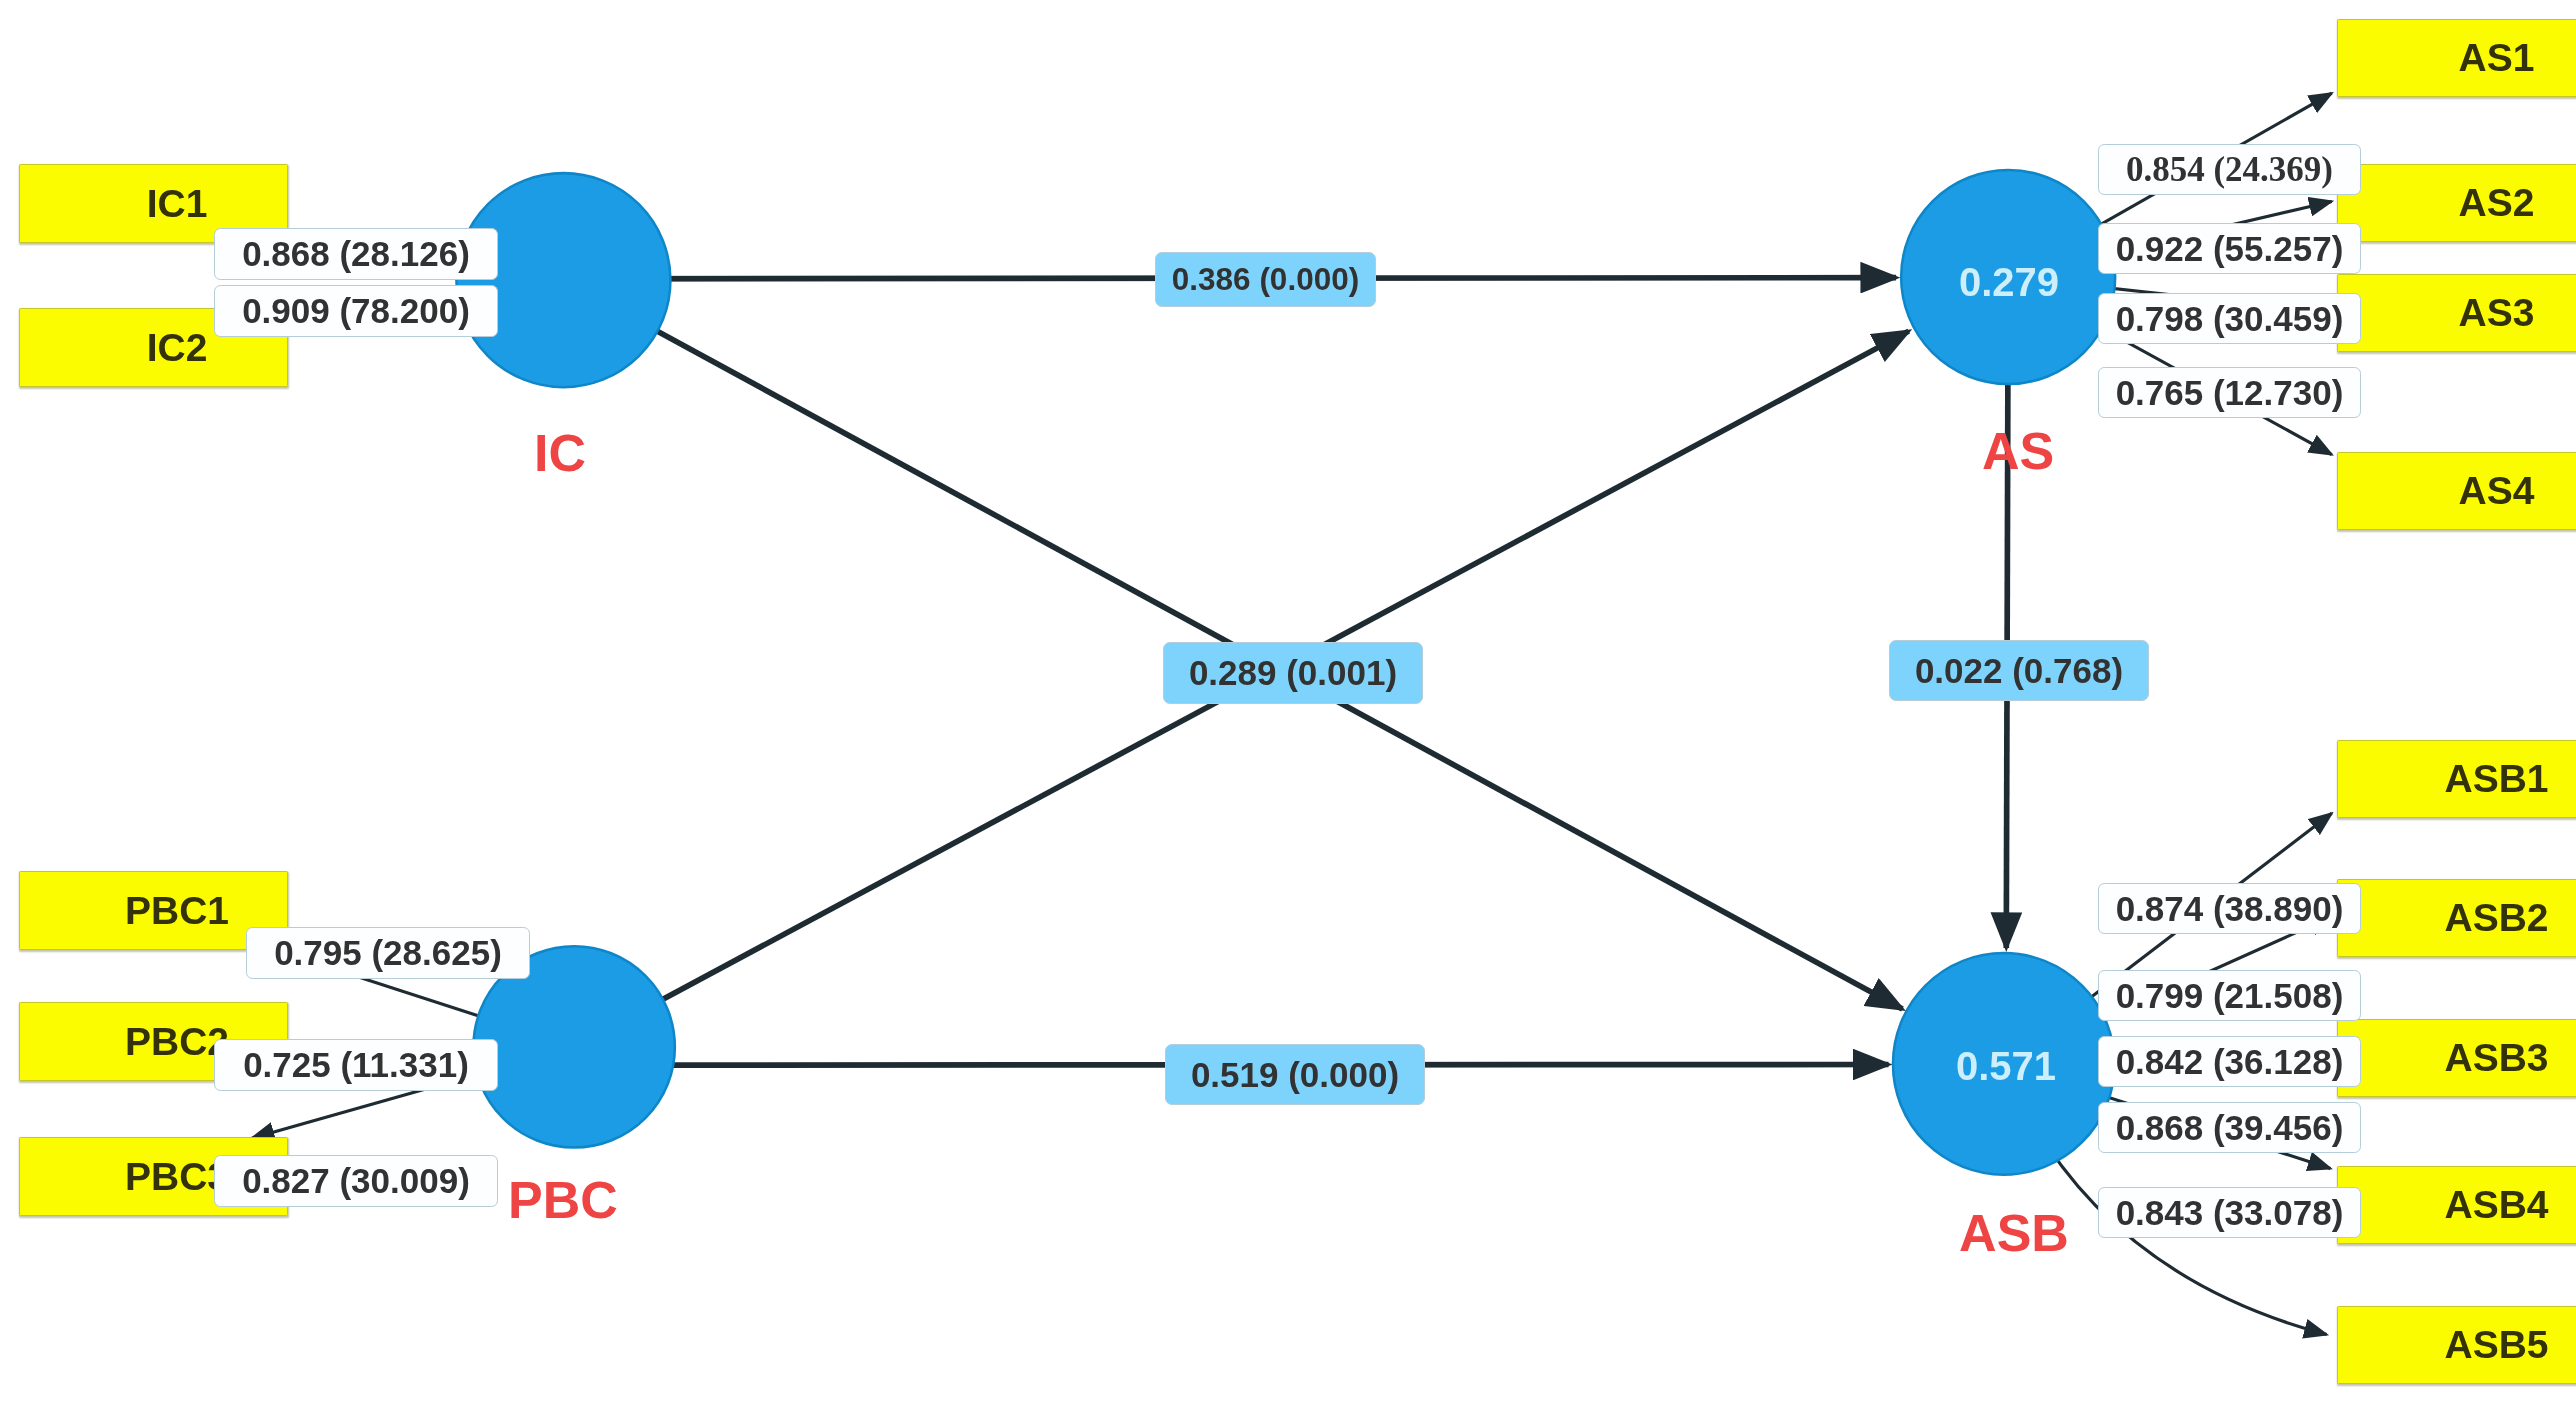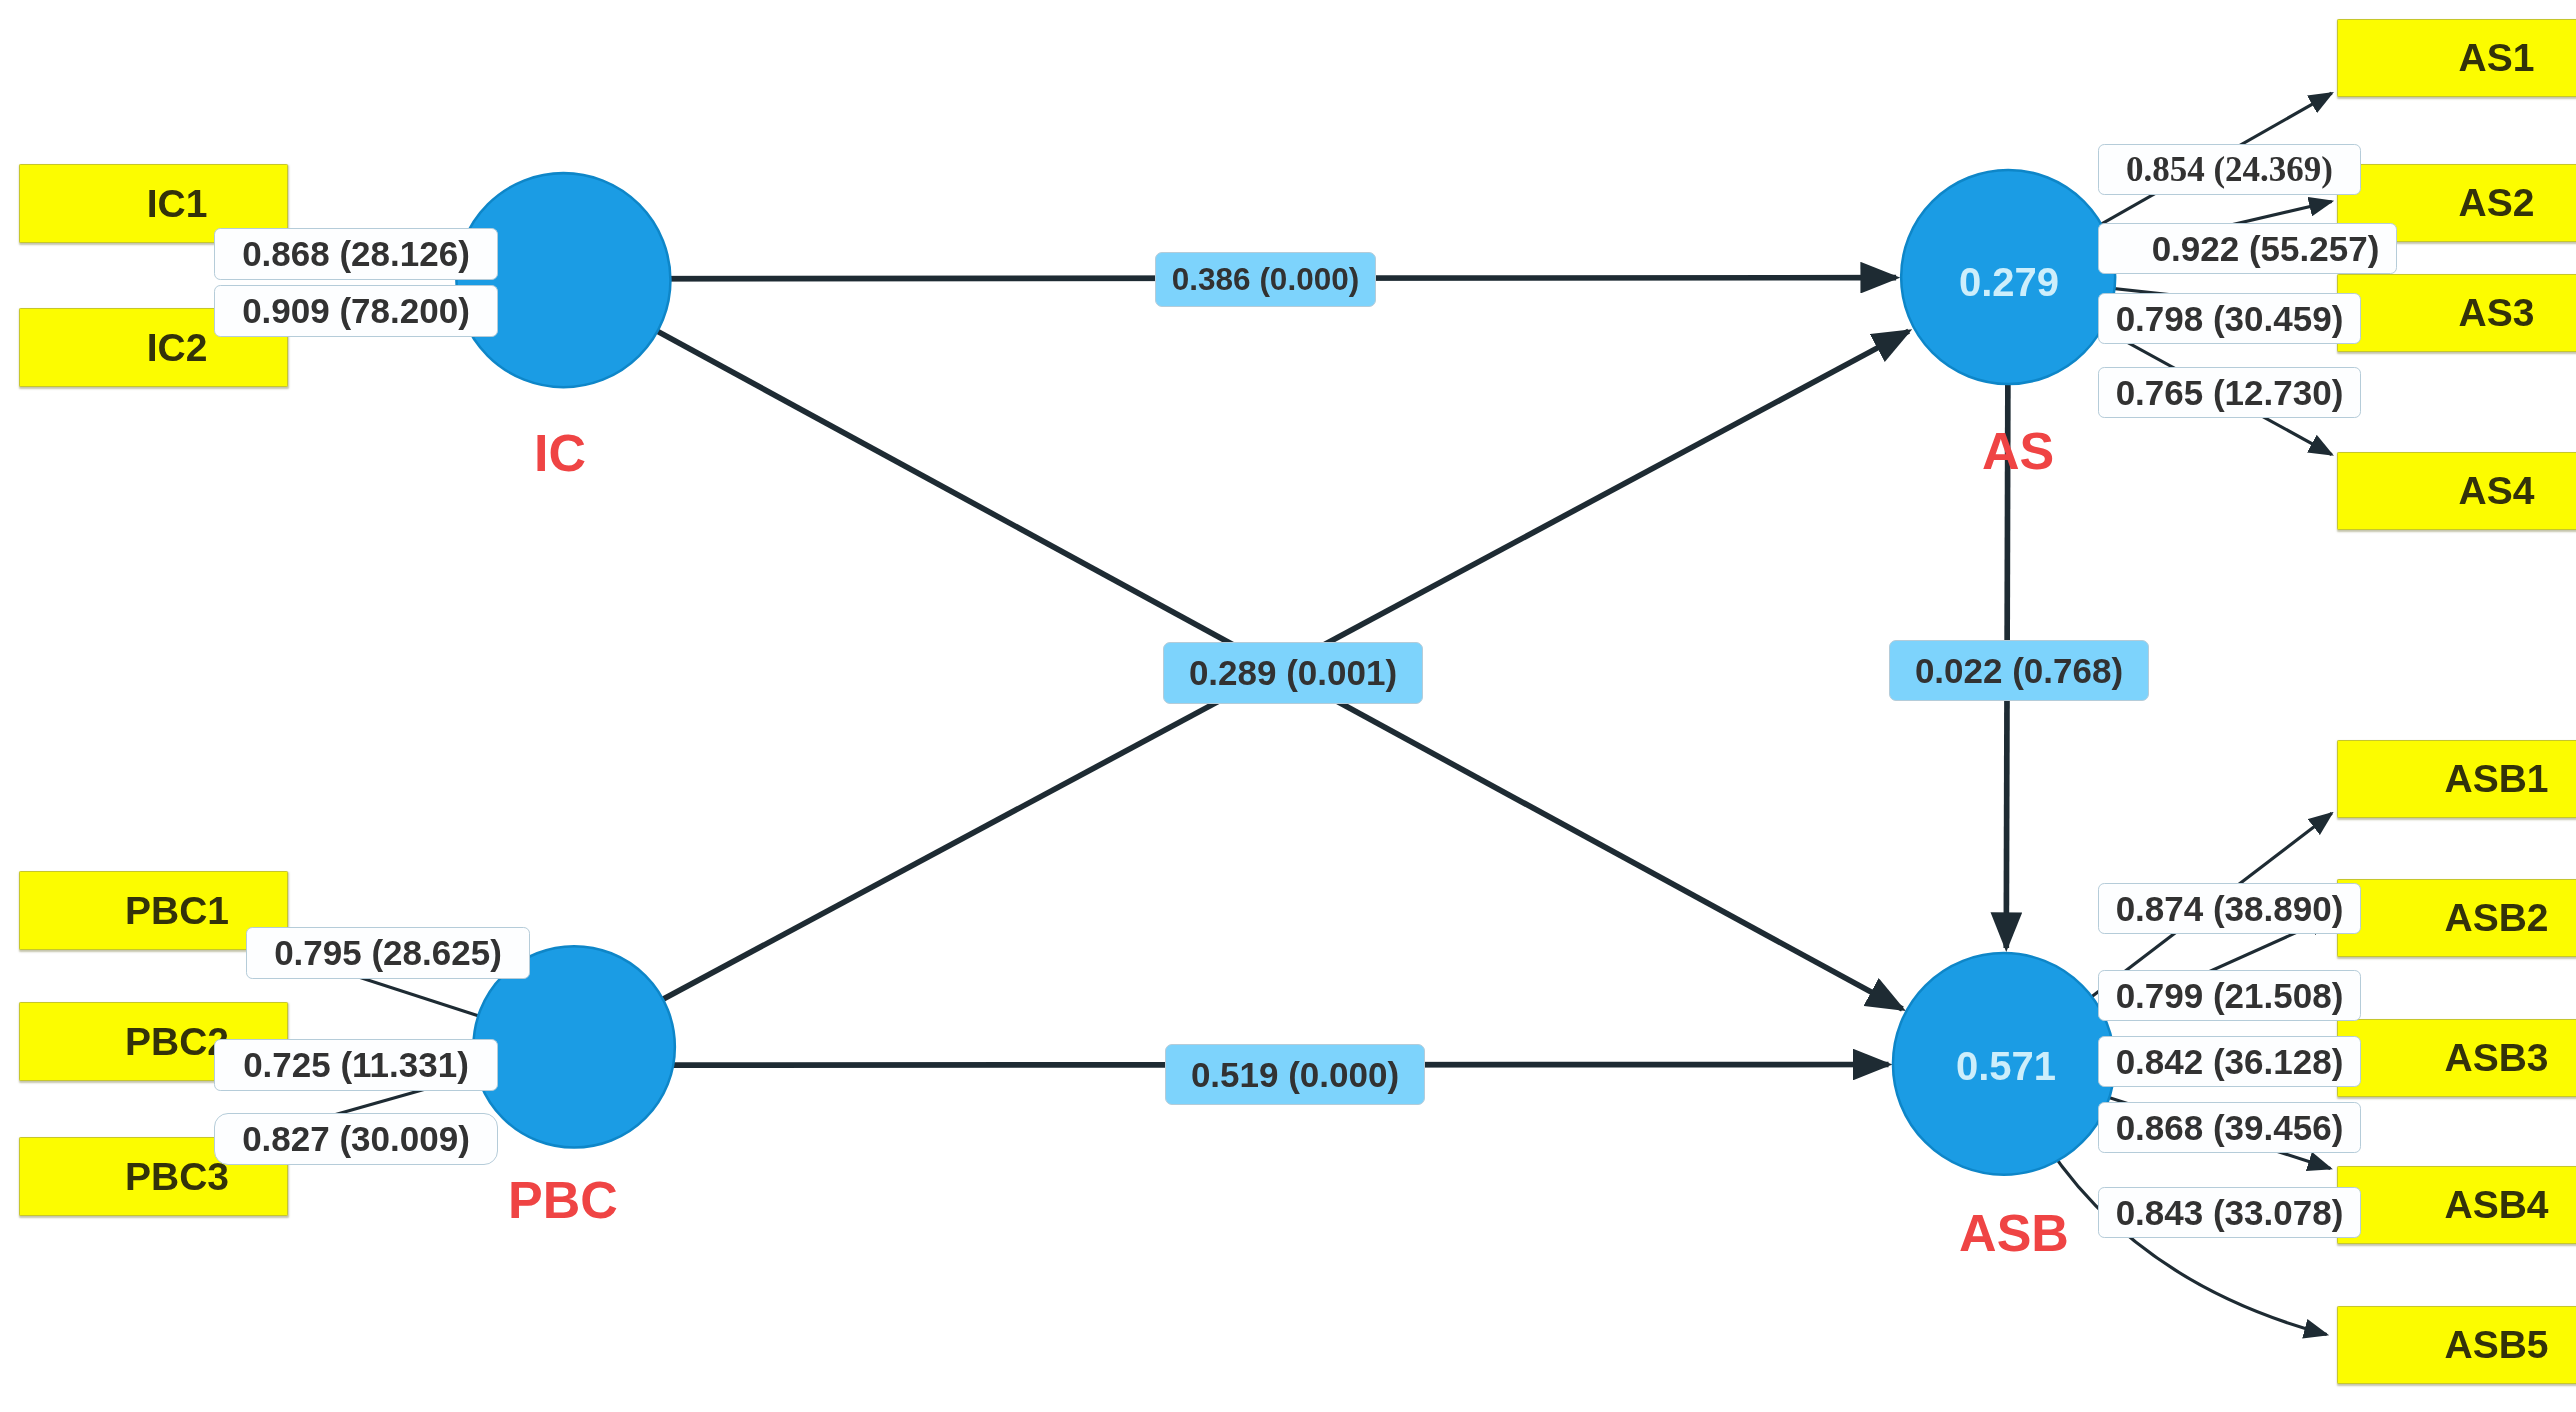--- a/index.html
+++ b/index.html
@@ -127,27 +127,27 @@
     </div>
   <div class="ll ll-left" style="top:285px;">
       <span>0.909 (78.200)</span>
     </div>
   <div class="ll ll-left" style="top:927px;margin-left:32px;">
       <span>0.795 (28.625)</span>
     </div>
   <div class="ll ll-left" style="top:1039px;">
       <span>0.725 (11.331)</span>
     </div>
-  <div class="ll ll-left" style="top:1113px;border-radius:14px;">
+  <div class="ll ll-left" style="top:1155px;">
       <span>0.827 (30.009)</span>
     </div>
   <div class="ll ll-right" style="top:144px;font-family:Liberation Serif, serif;">
       <span>0.854 (24.369)</span>
     </div>
-  <div class="ll ll-right" style="top:223px;padding-left:36px;">
+  <div class="ll ll-right" style="top:223px;">
       <span>0.922 (55.257)</span>
     </div>
   <div class="ll ll-right" style="top:293px;">
       <span>0.798 (30.459)</span>
     </div>
   <div class="ll ll-right" style="top:367px;">
       <span>0.765 (12.730)</span>
     </div>
   <div class="ll ll-right" style="top:883px;">
       <span>0.874 (38.890)</span>

